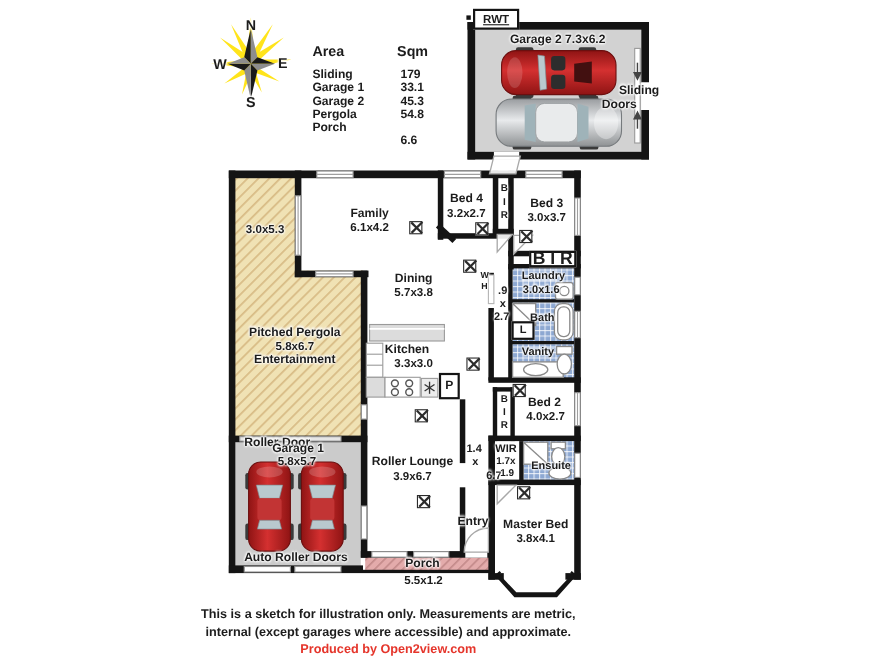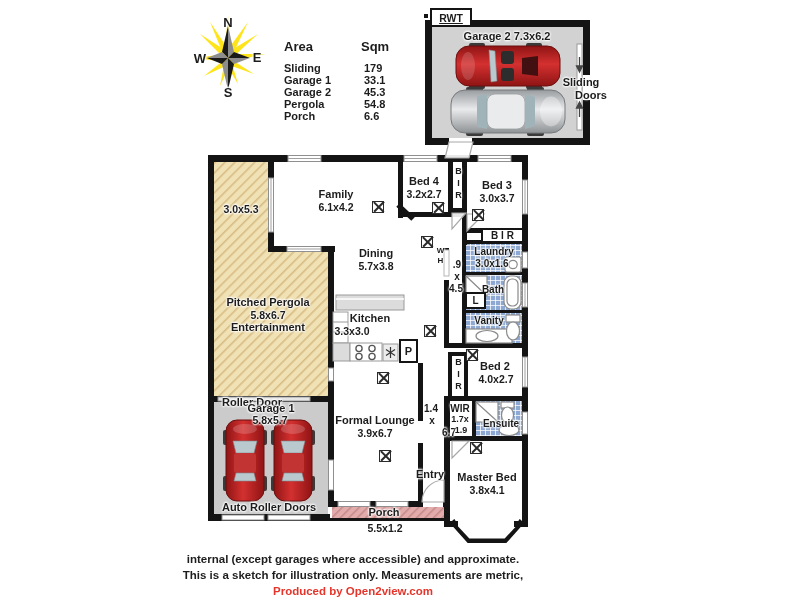--- a/index.html
+++ b/index.html
@@ -309,72 +309,72 @@
     <span class="hdr" style="left:77px;top:0;">Sqm</span>
     <span class="cell" style="left:0;top:23px;">Sliding</span>
     <span class="cell" style="left:80px;top:23px;">179</span>
     <span class="cell" style="left:0;top:35px;">Garage 1</span>
     <span class="cell" style="left:80px;top:35px;">33.1</span>
     <span class="cell" style="left:0;top:47px;">Garage 2</span>
     <span class="cell" style="left:80px;top:47px;">45.3</span>
     <span class="cell" style="left:0;top:59px;">Pergola</span>
     <span class="cell" style="left:80px;top:59px;">54.8</span>
     <span class="cell" style="left:0;top:71px;">Porch</span>
-    <span class="cell" style="left:80px;top:71px;">6.6</span>
+    <span class="cell" style="left:80px;top:83px;">6.6</span>
   </div>
 
   <div class="box" style="left:430px;top:8px;width:38px;height:15px;font-size:10.5px;text-decoration:underline;">RWT</div>
   <span class="t" style="left:507px;top:31px;">Garage 2 7.3x6.2</span>
   <span class="t" style="left:581px;top:77px;">Sliding</span>
-  <span class="t" style="left:581px;top:90px;padding-left:20px;">Doors</span>
+  <span class="t" style="left:553px;top:90px;padding-left:20px;">Doors</span>
 
   <span class="t d" style="left:241px;top:204px;">3.0x5.3</span>
 
   <span class="t" style="left:336px;top:189px;">Family</span>
   <span class="t d" style="left:336px;top:202px;">6.1x4.2</span>
 
   <span class="t" style="left:424px;top:176px;">Bed 4</span>
   <span class="t d" style="left:424px;top:189px;">3.2x2.7</span>
 
   <span class="t" style="left:497px;top:180px;">Bed 3</span>
   <span class="t d" style="left:497px;top:193px;">3.0x3.7</span>
 
   <span class="t" style="left:376px;top:248px;">Dining</span>
   <span class="t d" style="left:376px;top:261px;">5.7x3.8</span>
 
   <span class="t vt" style="left:440px;top:246px;font-size:8px;letter-spacing:1px;">WH</span>
 
   <span class="t s" style="left:457px;top:260px;">.9</span>
   <span class="t s" style="left:457px;top:272px;">x</span>
-  <span class="t s" style="left:456px;top:284px;">4.5</span>
+  <span class="t s" style="left:456px;top:284px;">2.7</span>
 
   <span class="t s" style="left:494px;top:247px;">Laundry</span>
   <span class="t s" style="left:492px;top:259px;">3.0x1.6</span>
 
   <span class="t s" style="left:493px;top:285px;">Bath</span>
   <span class="t s" style="left:489px;top:316px;">Vanity</span>
 
   <div class="box" style="left:465px;top:292px;width:17px;height:13px;font-size:10px;">L</div>
 
   <span class="t" style="left:370px;top:313px;">Kitchen</span>
-  <span class="t d" style="left:352px;top:326px;">3.3x3.0</span>
+  <span class="t d" style="left:376px;top:326px;">3.3x3.0</span>
 
   <div class="box" style="left:399px;top:339px;width:15px;height:20px;font-size:11px;">P</div>
 
   <span class="t" style="left:268px;top:297px;">Pitched Pergola</span>
   <span class="t d" style="left:268px;top:310px;">5.8x6.7</span>
   <span class="t" style="left:268px;top:322px;">Entertainment</span>
 
   <span class="t" style="left:252px;top:397px;">Roller Door</span>
 
   <span class="t" style="left:271px;top:403px;">Garage 1</span>
   <span class="t d" style="left:270px;top:415px;">5.8x5.7</span>
   <span class="t" style="left:269px;top:502px;">Auto Roller Doors</span>
 
-  <span class="t" style="left:375px;top:415px;">Formal Lounge</span>
+  <span class="t" style="left:375px;top:415px;">Roller Lounge</span>
   <span class="t d" style="left:375px;top:428px;">3.9x6.7</span>
 
   <span class="t s" style="left:431px;top:404px;">1.4</span>
   <span class="t s" style="left:432px;top:416px;">x</span>
   <span class="t s" style="left:431px;top:428px;padding-left:36px;">6.7</span>
 
   <span class="t" style="left:495px;top:361px;">Bed 2</span>
   <span class="t d" style="left:496px;top:374px;">4.0x2.7</span>
 
   <span class="t s" style="left:460px;top:404px;">WIR</span>
@@ -385,32 +385,32 @@
 
   <span class="t" style="left:430px;top:469px;">Entry</span>
 
   <span class="t" style="left:487px;top:472px;">Master Bed</span>
   <span class="t d" style="left:487px;top:485px;">3.8x4.1</span>
 
   <span class="t" style="left:384px;top:507px;">Porch</span>
   <span class="t d" style="left:385px;top:523px;">5.5x1.2</span>
 
   <span class="t vt xs" style="left:458px;top:166px;">BIR</span>
-  <div class="box" style="left:481px;top:228px;width:39px;height:11px;font-size:10px;">B I R</div>
+  <div class="box" style="left:481px;top:228px;width:39px;height:11px;font-size:16px;">B I R</div>
   <span class="t vt xs" style="left:458px;top:357px;">BIR</span>
 
   <div class="sym" style="left:372px;top:201px;"></div>
   <div class="sym" style="left:432px;top:202px;"></div>
   <div class="sym" style="left:472px;top:209px;"></div>
   <div class="sym" style="left:421px;top:236px;"></div>
   <div class="sym" style="left:424px;top:325px;"></div>
   <div class="sym" style="left:466px;top:349px;"></div>
   <div class="sym" style="left:377px;top:372px;"></div>
   <div class="sym" style="left:379px;top:450px;"></div>
   <div class="sym" style="left:470px;top:442px;"></div>
 
   <div id="footer">
+    <div class="fl">This is a sketch for illustration only. Measurements are metric,</div>
     <div class="fl">internal (except garages where accessible) and approximate.</div>
-    <div class="fl">This is a sketch for illustration only. Measurements are metric,</div>
     <div class="brand" style="color:#e5352b;">Produced by Open2view.com</div>
   </div>
 
 </div>
 
 </body></html>

